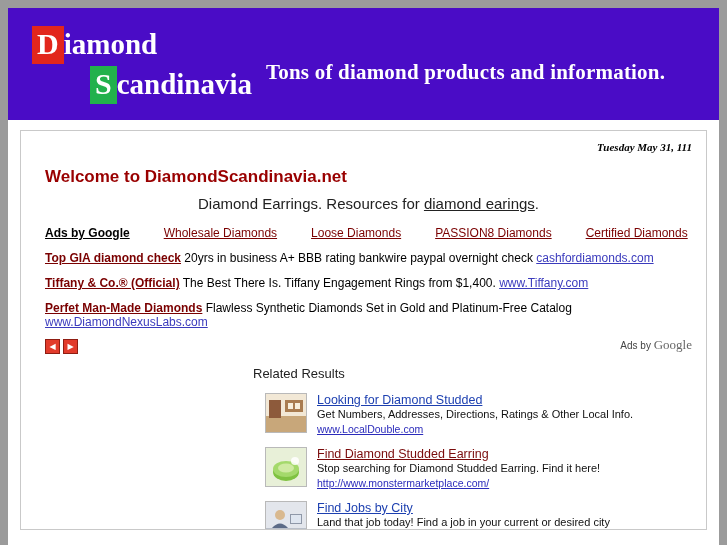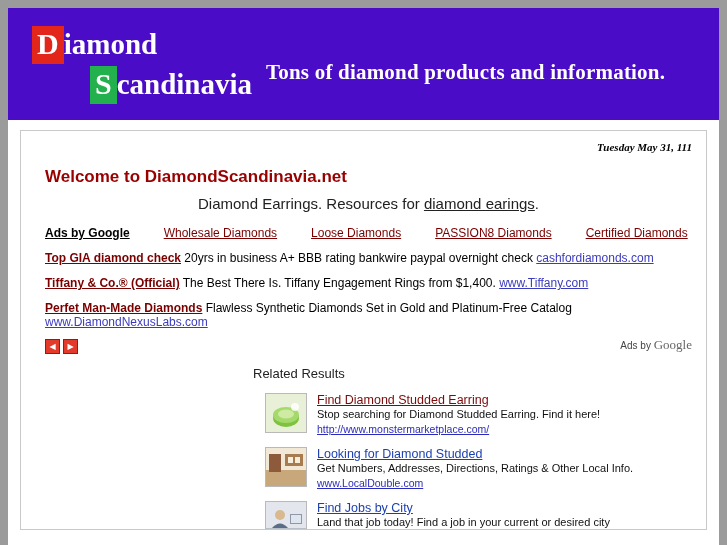--- a/index.html
+++ b/index.html
@@ -302,55 +302,55 @@
       <div class="arrows">
         <span class="arrowbtn">◀</span>
         <span class="arrowbtn">▶</span>
         <span class="ads-by-google-right">
           <span>Ads by </span><span class="g">Google</span>
         </span>
       </div>
 
       <div class="related-title">Related Results</div>
 
-      <div class="result">
-        <div class="thumb green-bg">
-          <svg width="40" height="38" viewBox="0 0 40 38" xmlns="http://www.w3.org/2000/svg">
-            <rect x="0" y="0" width="40" height="38" fill="#e8f0d8"></rect>
-            <ellipse cx="20" cy="24" rx="13" ry="9" fill="#7fc241"></ellipse>
-            <ellipse cx="20" cy="21" rx="13" ry="8" fill="#a4d96b"></ellipse>
-            <ellipse cx="20" cy="20" rx="8" ry="4.5" fill="#cfeaa2"></ellipse>
-            <circle cx="29" cy="13" r="4" fill="#ffffff" opacity="0.85"></circle>
-          </svg>
-        </div>
-        <div class="res-body">
-          <a href="#" class="res-title">Find Diamond Studded Earring</a>
-          <div class="res-desc">Stop searching for Diamond Studded Earring. Find it here!</div>
-          <a href="#" class="res-url">http://www.monstermarketplace.com/</a>
-        </div>
-      </div>
-
       <div class="result blue">
         <div class="thumb room-bg">
           <svg width="40" height="38" viewBox="0 0 40 38" xmlns="http://www.w3.org/2000/svg">
             <rect x="0" y="0" width="40" height="38" fill="#f2e8d6"></rect>
             <rect x="0" y="22" width="40" height="16" fill="#c8a77a"></rect>
             <rect x="3" y="6" width="12" height="18" fill="#8d5a3b"></rect>
             <rect x="19" y="6" width="18" height="12" fill="#a97c50"></rect>
             <rect x="22" y="9" width="5" height="6" fill="#f7efdc"></rect>
             <rect x="29" y="9" width="5" height="6" fill="#f7efdc"></rect>
           </svg>
         </div>
         <div class="res-body">
           <a href="#" class="res-title">Looking for Diamond Studded</a>
           <div class="res-desc">Get Numbers, Addresses, Directions, Ratings &amp; Other Local Info.</div>
           <a href="#" class="res-url">www.LocalDouble.com</a>
         </div>
       </div>
 
+      <div class="result">
+        <div class="thumb green-bg">
+          <svg width="40" height="38" viewBox="0 0 40 38" xmlns="http://www.w3.org/2000/svg">
+            <rect x="0" y="0" width="40" height="38" fill="#e8f0d8"></rect>
+            <ellipse cx="20" cy="24" rx="13" ry="9" fill="#7fc241"></ellipse>
+            <ellipse cx="20" cy="21" rx="13" ry="8" fill="#a4d96b"></ellipse>
+            <ellipse cx="20" cy="20" rx="8" ry="4.5" fill="#cfeaa2"></ellipse>
+            <circle cx="29" cy="13" r="4" fill="#ffffff" opacity="0.85"></circle>
+          </svg>
+        </div>
+        <div class="res-body">
+          <a href="#" class="res-title">Find Diamond Studded Earring</a>
+          <div class="res-desc">Stop searching for Diamond Studded Earring. Find it here!</div>
+          <a href="#" class="res-url">http://www.monstermarketplace.com/</a>
+        </div>
+      </div>
+
       <div class="result blue">
         <div class="thumb desk-bg">
           <svg width="40" height="38" viewBox="0 0 40 38" xmlns="http://www.w3.org/2000/svg">
             <rect x="0" y="0" width="40" height="38" fill="#e3e6ec"></rect>
             <rect x="0" y="26" width="40" height="12" fill="#b9bfc9"></rect>
             <circle cx="14" cy="13" r="5" fill="#d9b98f"></circle>
             <path d="M6 26 q8 -9 16 0 z" fill="#5c6b86"></path>
             <rect x="24" y="12" width="12" height="10" fill="#8f98a8"></rect>
             <rect x="25" y="13" width="10" height="8" fill="#dfe6f0"></rect>
           </svg>

